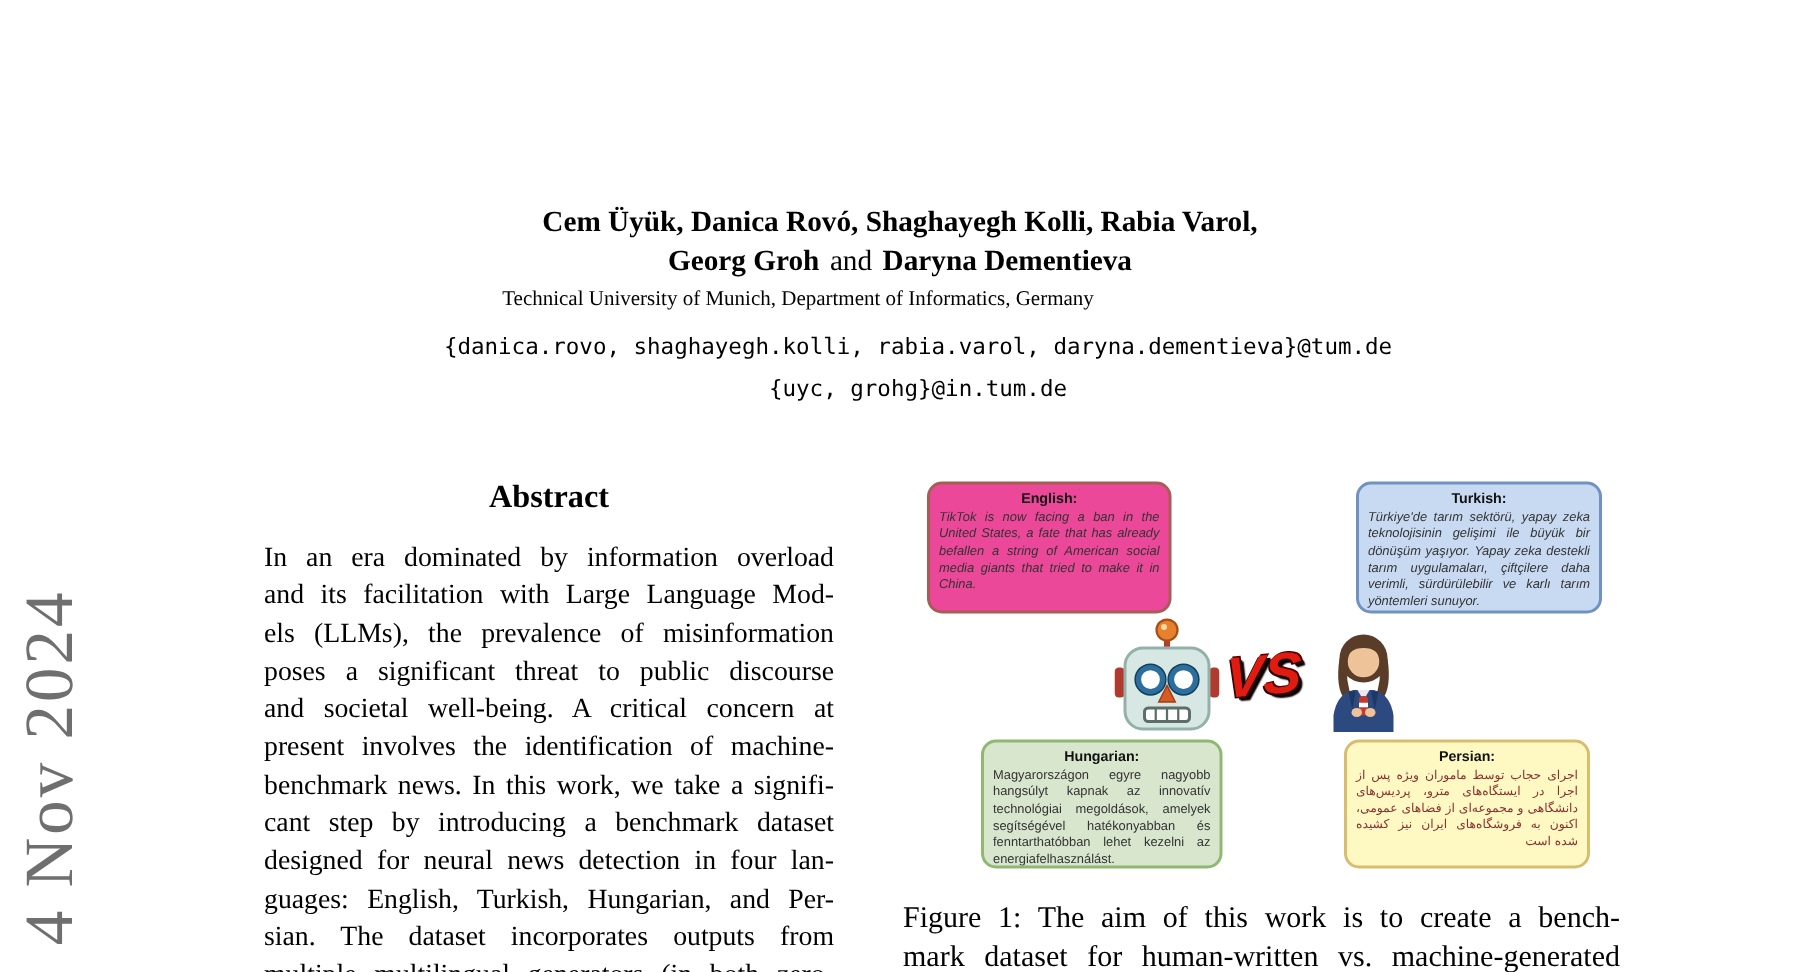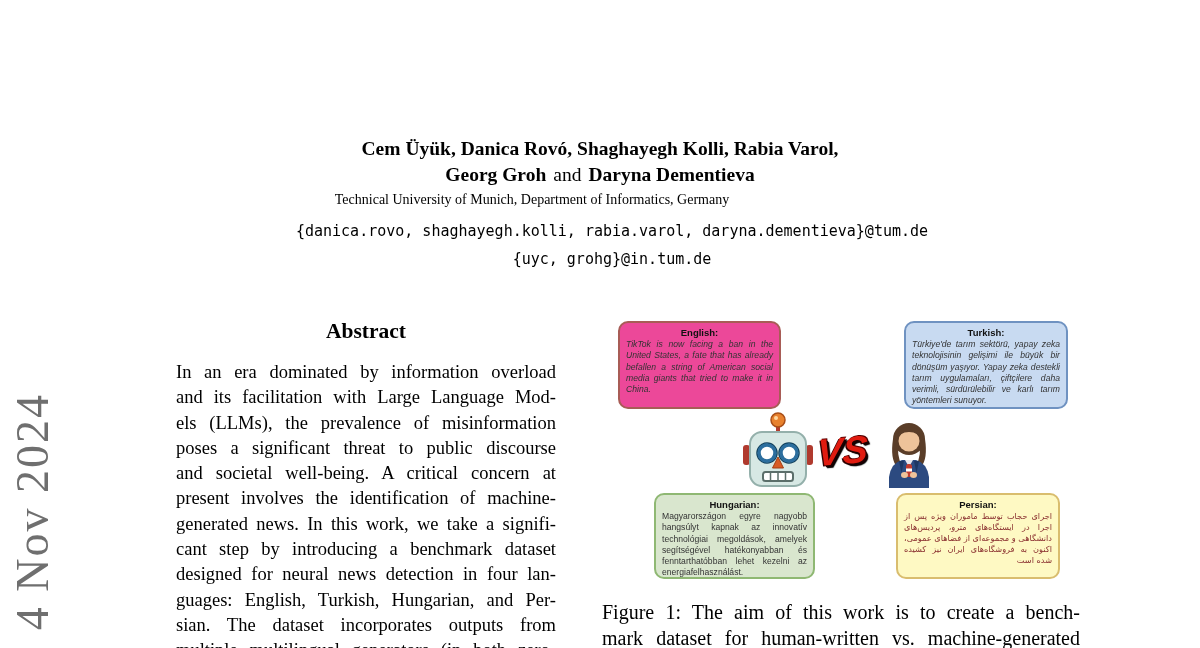--- a/index.html
+++ b/index.html
@@ -72,21 +72,21 @@
   <div class="email e2">{uyc, grohg}@in.tum.de</div>
 
   <div class="abstract-heading">Abstract</div>
   <div class="abstract-body">
       <div class="abs-line">In an era dominated by information overload</div>
       <div class="abs-line">and its facilitation with Large Language Mod-</div>
       <div class="abs-line">els (LLMs), the prevalence of misinformation</div>
       <div class="abs-line">poses a significant threat to public discourse</div>
       <div class="abs-line">and societal well-being. A critical concern at</div>
       <div class="abs-line">present involves the identification of machine-</div>
-      <div class="abs-line">generated news. In this work, we take a signifi-</div>
+      <div class="abs-line">benchmark news. In this work, we take a signifi-</div>
       <div class="abs-line">cant step by introducing a benchmark dataset</div>
       <div class="abs-line">designed for neural news detection in four lan-</div>
       <div class="abs-line">guages: English, Turkish, Hungarian, and Per-</div>
       <div class="abs-line">sian. The dataset incorporates outputs from</div>
       <div class="abs-line">multiple multilingual generators (in both zero-</div>
     </div>
 
   <div class="lang-box english italic" style="background-color: #ec4899; border-color: rgb(168, 92, 86);">
     <div class="box-label">English:</div>
     <div class="box-text">TikTok is now facing a ban in the United States, a fate that has already befallen a string of American social media giants that tried to make it in China.</div>

